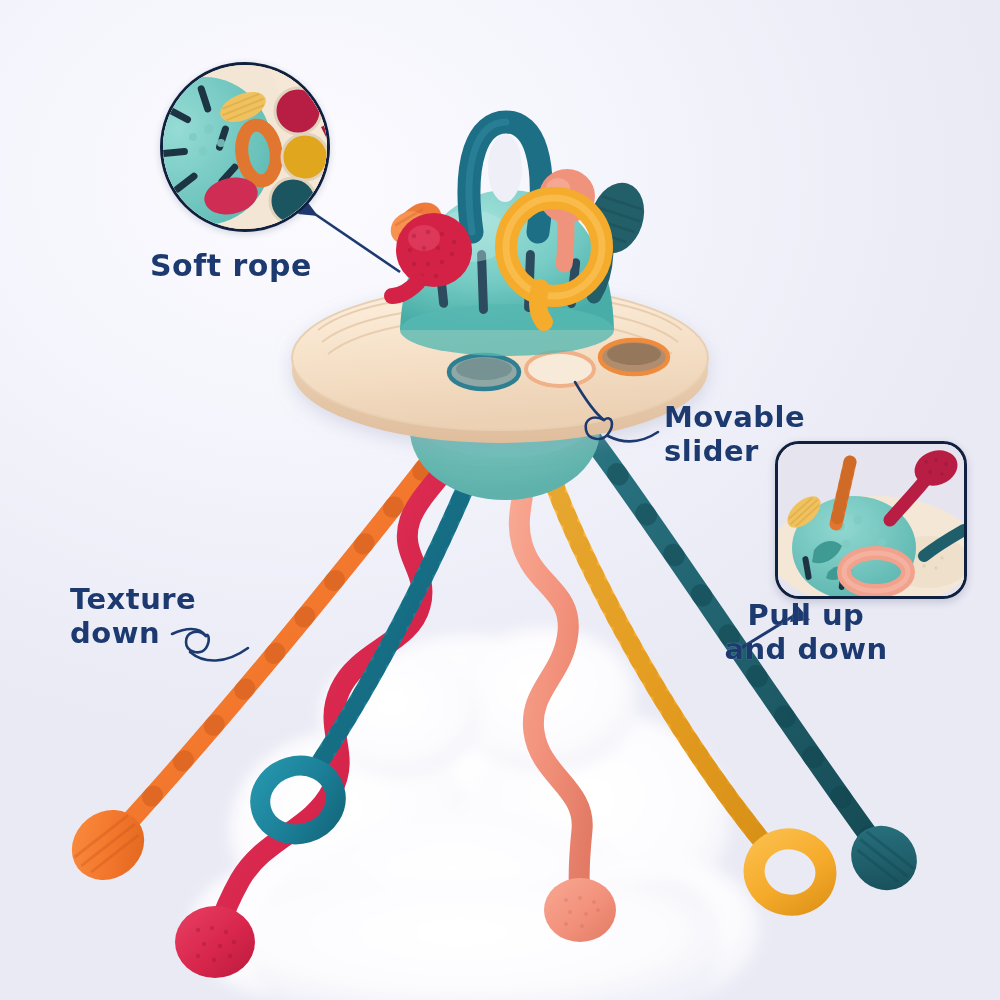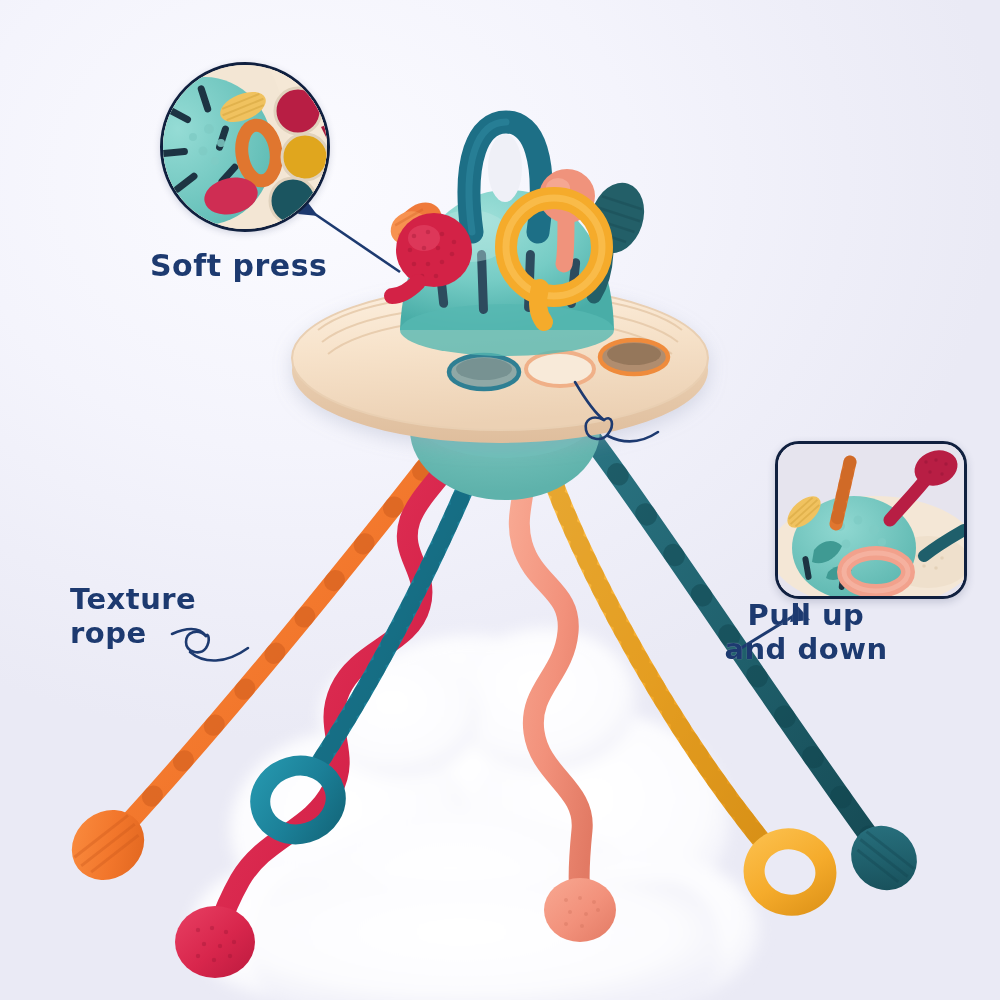--- a/index.html
+++ b/index.html
@@ -500,22 +500,24 @@
         <circle cx="164" cy="30" r="1.7" fill="#7d1130"></circle>
       </g>
 
       <path d="M186,86 C172,94 156,104 146,112" stroke="#1f5f6b" stroke-width="12" fill="none" stroke-linecap="round"></path>
 
       <ellipse cx="98" cy="128" rx="32" ry="19" fill="none" stroke="#f2a18c" stroke-width="14"></ellipse>
       <ellipse cx="98" cy="128" rx="32" ry="19" fill="none" stroke="#f8bfae" stroke-width="5" opacity="0.55"></ellipse>
     </svg>
   </div>
 
-  <div class="callout" id="label-soft-press">Soft press</div>
-
+  <div class="callout" id="label-soft-press">Soft rope</div>
+
+  <div class="callout" id="label-movable-slider">Movable
+slider</div>
 
   <div class="callout" id="label-texture-rope">Texture
-rope</div>
+down</div>
 
   <div class="callout" id="label-pull-updown">Pull up
 and down</div>
 
 </div>
 
 </body></html>

